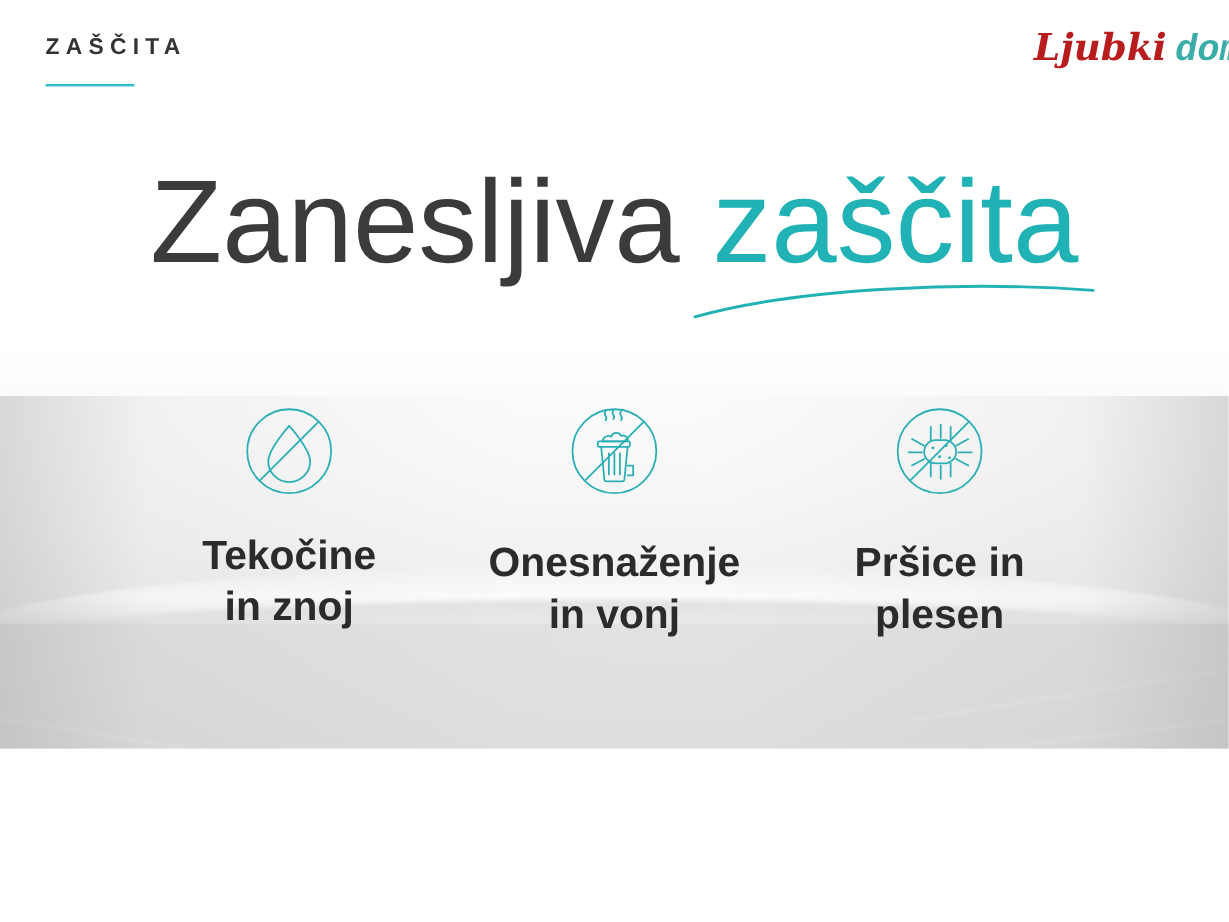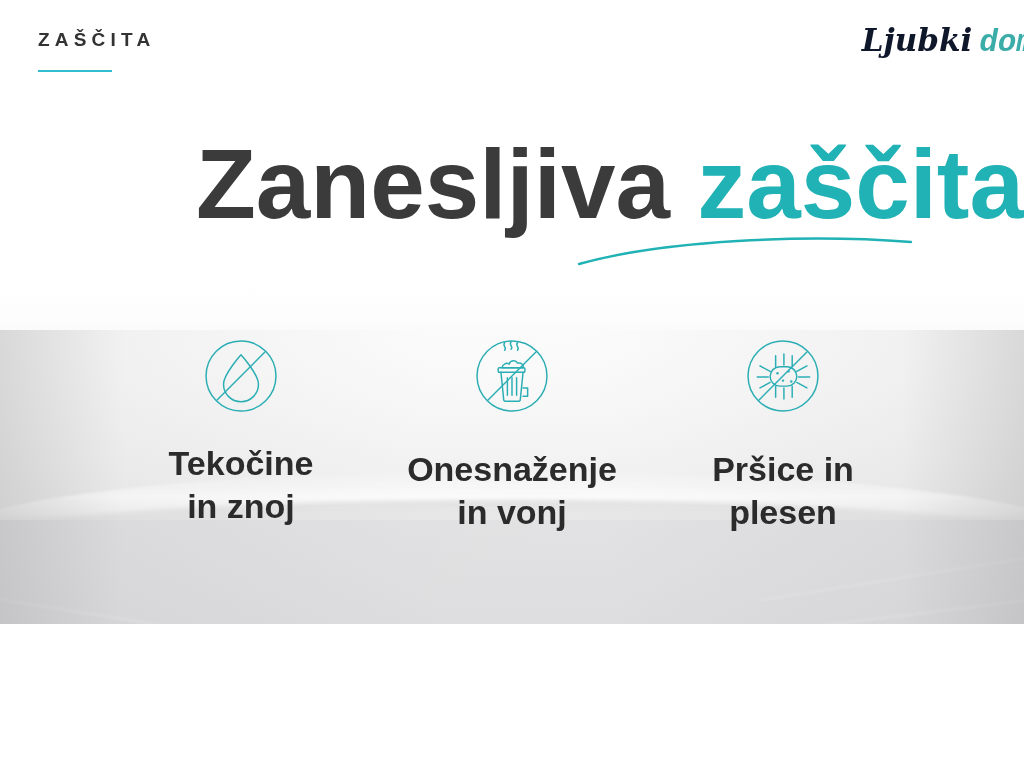--- a/index.html
+++ b/index.html
@@ -188,32 +188,32 @@
     position: absolute;
     right: 28px;
     top: 25px;
     font-family: "DejaVu Serif", serif;
     font-style: italic;
     font-weight: bold;
     font-size: 31px;
     line-height: 1;
     white-space: nowrap;
   }
-  .brand .b-dark { color: #0f172a; }
+  .brand .b-dark { color: #b91c1c; }
   .brand .b-teal { color: #3bada8; margin-left: 7px; font-family: Liberation Mono, monospace; }
 
   
   .headline {
     position: absolute;
     left: 0;
     top: 133px;
     width: 1024px;
-    text-align: right;
+    text-align: center;
     font-size: 98px;
-    font-weight: bold;
+    font-weight: normal;
     line-height: 1.05;
     white-space: nowrap;
   }
   .headline .h-dark { color: #3b3b3b; }
   .headline .h-teal { color: #21b2b5; }
 
   .swoosh {
     position: absolute;
     left: 575px;
     top: 228px;

